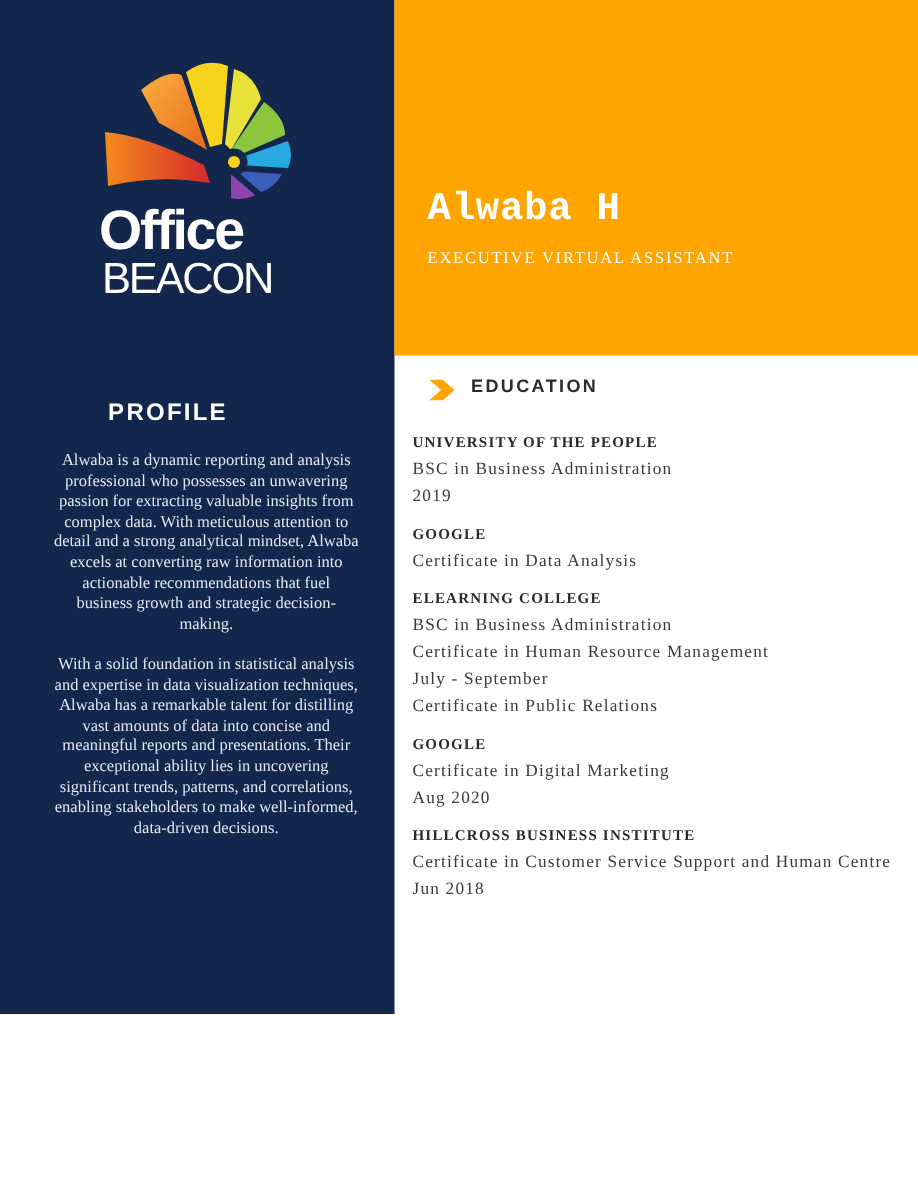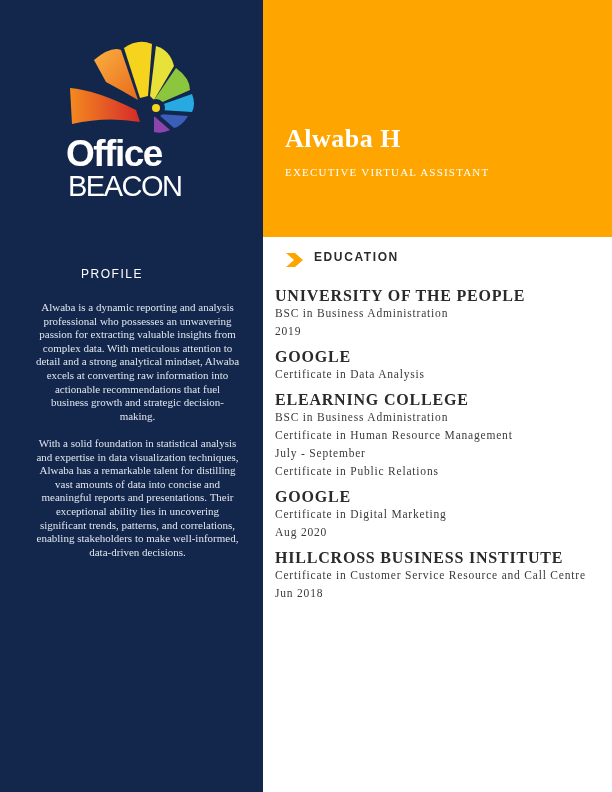--- a/index.html
+++ b/index.html
@@ -1,72 +1,72 @@
 <!DOCTYPE html>
 <html><head>
 <meta charset="utf-8">
 <style>
   * { margin: 0; padding: 0; box-sizing: border-box; }
   html, body { width: 612px; height: 792px; background: #ffffff; overflow: hidden; }
   body { position: relative; font-family: "Liberation Serif", "DejaVu Serif", serif; }
 
   .sidebar {
-    position: absolute; left: 0; top: 0; width: 263px; height: 792px;
+    position: absolute; left: 0; top: 0; width: 263px; height: 676px;
     background: #13274d;
   }
   .logo { position: absolute; left: 66px; top: 38px; width: 136px; height: 164px; }
   .logo-text-1 {
     position: absolute; left: 0; top: 96px; width: 136px;
     font-family: "Liberation Sans", "DejaVu Sans", sans-serif;
     font-weight: bold; font-size: 37px; color: #ffffff; letter-spacing: -1.5px; line-height: 40px;
   }
   .logo-text-2 {
     position: absolute; left: 2px; top: 132px; width: 136px;
     font-family: "Liberation Sans", "DejaVu Sans", sans-serif;
     font-size: 29px; color: #ffffff; letter-spacing: -1.5px; line-height: 32px;
   }
 
   .profile-heading {
     position: absolute; left: 0; top: 267px; width: 224px; text-align: center;
     font-family: "Liberation Sans", "DejaVu Sans", sans-serif;
-    font-weight: normal; font-size: 12px; letter-spacing: 1.5px; color: #ffffff;
+    font-weight: bold; font-size: 16px; letter-spacing: 1.5px; color: #ffffff;
   }
   .profile-text {
     position: absolute; left: 35px; width: 205px;
     font-size: 11px; line-height: 13.6px; color: #e2e6ee; text-align: center;
   }
   .profile-p1 { top: 301px; }
   .profile-p2 { top: 437px; }
 
   .header {
     position: absolute; left: 263px; top: 0; width: 349px; height: 237px;
     background: #ffa500;
   }
   .name {
     position: absolute; left: 22px; top: 124px;
-    font-family: Liberation Serif, serif;
+    font-family: Liberation Mono, monospace;
     font-weight: bold; font-size: 26px; color: #ffffff; letter-spacing: 0.5px;
   }
   .title {
     position: absolute; left: 22px; top: 166px;
     font-size: 11px; color: #ffffff; letter-spacing: 1.2px;
   }
 
   .edu-head { position: absolute; left: 286px; top: 250px; height: 18px; }
   .chevron { position: absolute; left: 0; top: 3px; width: 18px; height: 14px; }
   .edu-label {
     position: absolute; left: 28px; top: 0; white-space: nowrap;
     font-family: "Liberation Sans", "DejaVu Sans", sans-serif;
     font-weight: bold; font-size: 12px; letter-spacing: 1.6px; color: #2b2b2b;
   }
 
   .edu-list { position: absolute; left: 275px; top: 288px; width: 330px; }
   .edu-item { margin-bottom: 9px; }
   .inst {
-    font-weight: bold; font-size: 16px; letter-spacing: 0.8px; color: #2a2a2a;
+    font-weight: bold; font-size: 10px; letter-spacing: 0.8px; color: #2a2a2a;
     line-height: 16px;
   }
   .line {
     font-size: 11.5px; letter-spacing: 0.8px; color: #3a3a3a; line-height: 18px;
   }
 </style>
 </head>
 <body>
 
 <div class="sidebar">
@@ -131,16 +131,16 @@
     <div class="line">July - September</div>
     <div class="line">Certificate in Public Relations</div>
   </div>
   <div class="edu-item">
     <div class="inst">GOOGLE</div>
     <div class="line">Certificate in Digital Marketing</div>
     <div class="line">Aug 2020</div>
   </div>
   <div class="edu-item">
     <div class="inst">HILLCROSS BUSINESS INSTITUTE</div>
-    <div class="line">Certificate in Customer Service Resource and Call Centre</div>
+    <div class="line">Certificate in Customer Service Support and Human Centre</div>
     <div class="line">Jun 2018</div>
   </div>
 </div>
 
 </body></html>

